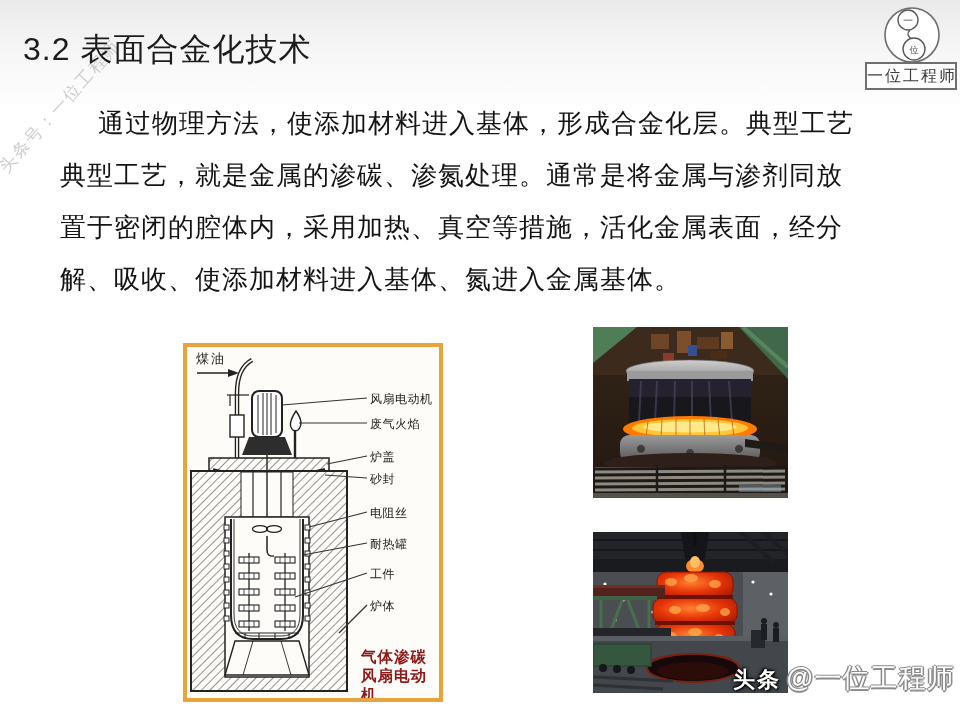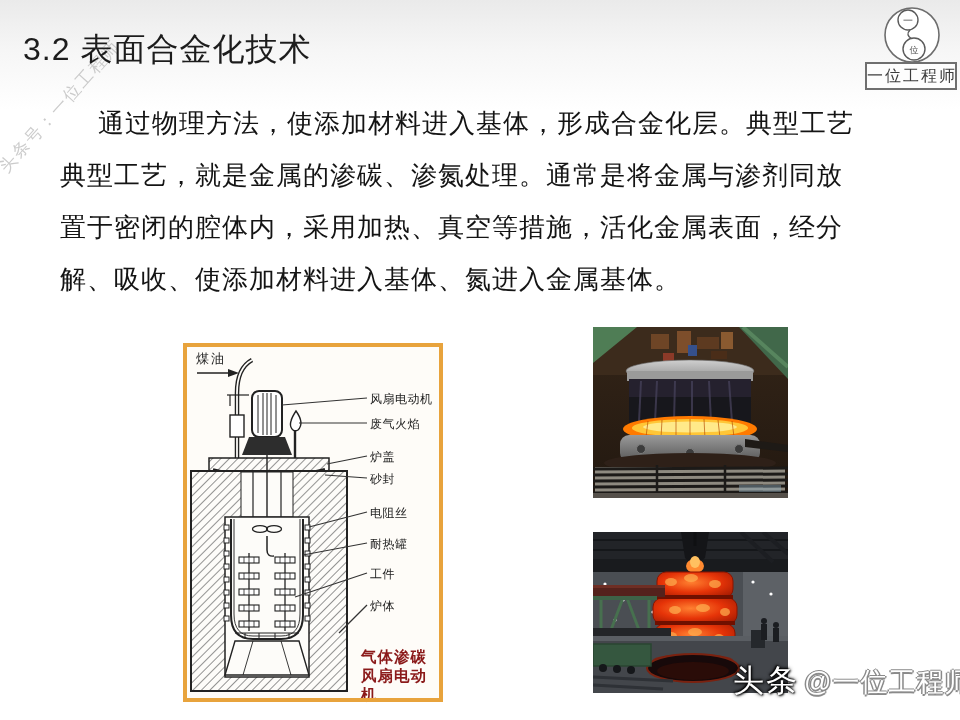--- a/index.html
+++ b/index.html
@@ -34,21 +34,21 @@
   .dg-feed{position:absolute;left:13px;top:7px;font-size:13px;color:#222;letter-spacing:2px;}
   .dg-label{position:absolute;left:187px;font-size:12px;color:#222;letter-spacing:.5px;white-space:nowrap;}
   .dg-caption{position:absolute;left:178px;top:304px;width:80px;font-size:15.5px;font-weight:bold;line-height:19px;color:#8B1A1A;letter-spacing:1px;}
   
   .photo{position:absolute;overflow:hidden;}
   .photo1{left:593px;top:327px;width:195px;height:171px;}
   .photo2{left:593px;top:532px;width:195px;height:161px;}
   
   .wm-bottom{position:absolute;left:733px;top:660px;white-space:nowrap;}
   .wm-brand{
-    font-size:31px;font-weight:normal;color:#fff;letter-spacing:2px;
+    font-size:22px;font-weight:bold;color:#fff;letter-spacing:2px;
     text-shadow:0 0 4px rgba(0,0,0,.95),1px 1px 2px #000,-1px -1px 2px #000;
     text-align:right;
   }
   .wm-handle{
     font-size:27px;color:#fff;margin-left:5px;letter-spacing:1px;
     text-shadow:-1.5px 0 #8a8a8a,1.5px 0 #8a8a8a,0 -1.5px #8a8a8a,0 1.5px #8a8a8a,1px 1px 1px #9a9a9a;
   }
 </style>
 </head>
 <body>

